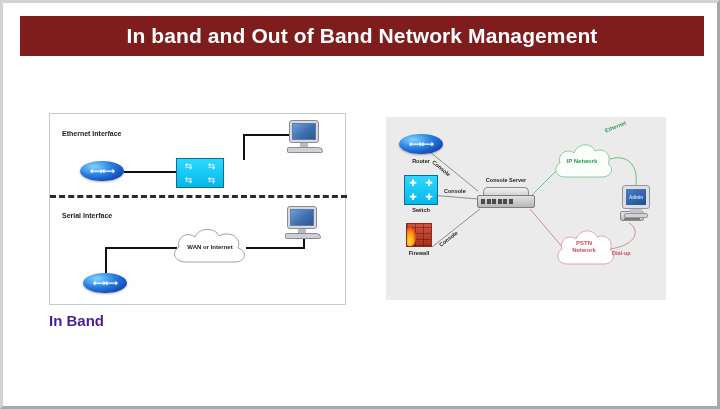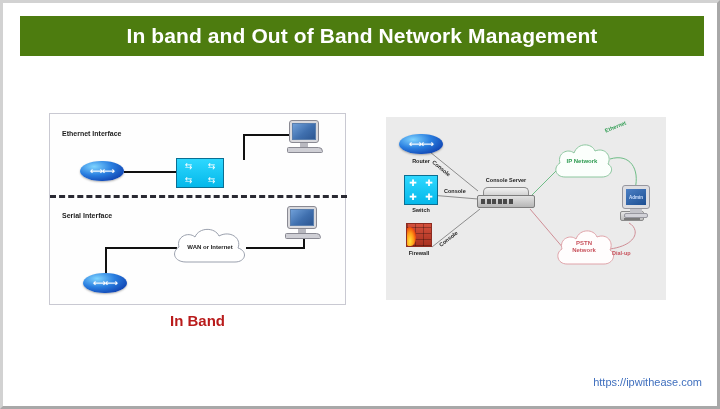--- a/index.html
+++ b/index.html
@@ -15,21 +15,21 @@
     background:#ffffff;
     border:3px solid #a8a8a8;
     border-top-color:#d2d2d2;
     border-left-color:#d2d2d2;
     overflow:hidden;
   }
   
   .title-bar {
     position:absolute; left:17px; top:13px;
     width:684px; height:40px;
-    background:#4d7c0f;
+    background:#7f1d1d;
     display:flex; align-items:center; justify-content:center;
   }
   .title-bar .title-text {
     color:#ffffff;
     font-size:21px;
     font-weight:bold;
     letter-spacing:0.1px;
     white-space:nowrap;
   }
   
@@ -56,22 +56,21 @@
   }
   #oob-panel {
     left:383px; top:114px;
     width:280px; height:183px;
     background:#ebebeb;
   }
   .caption {
     position:absolute;
     font-size:15px;
     font-weight:bold;
-    color:#b91c1c;
-    text-align:center;
+    color:#4c1d95;
   }
   #inband-caption { left:46px; top:309px; width:297px; }
   #oob-caption   { left:383px; top:307px; width:280px; }
   .footer-url {
     position:absolute;
     right:15px; bottom:18px;
     font-size:11px;
     color:#3f6fbe;
   }
   
@@ -417,14 +416,13 @@
     <div class="admin-pc" style="left:236px; top:68px;">
       <div class="mon">
         <div class="scr">Admin</div>
       </div>
       <div class="stand"></div>
       <div class="foot"></div>
     </div>
   </div>
 
 
-  <div class="footer-url">https://ipwithease.com</div>
 </div>
 
 </body></html>

